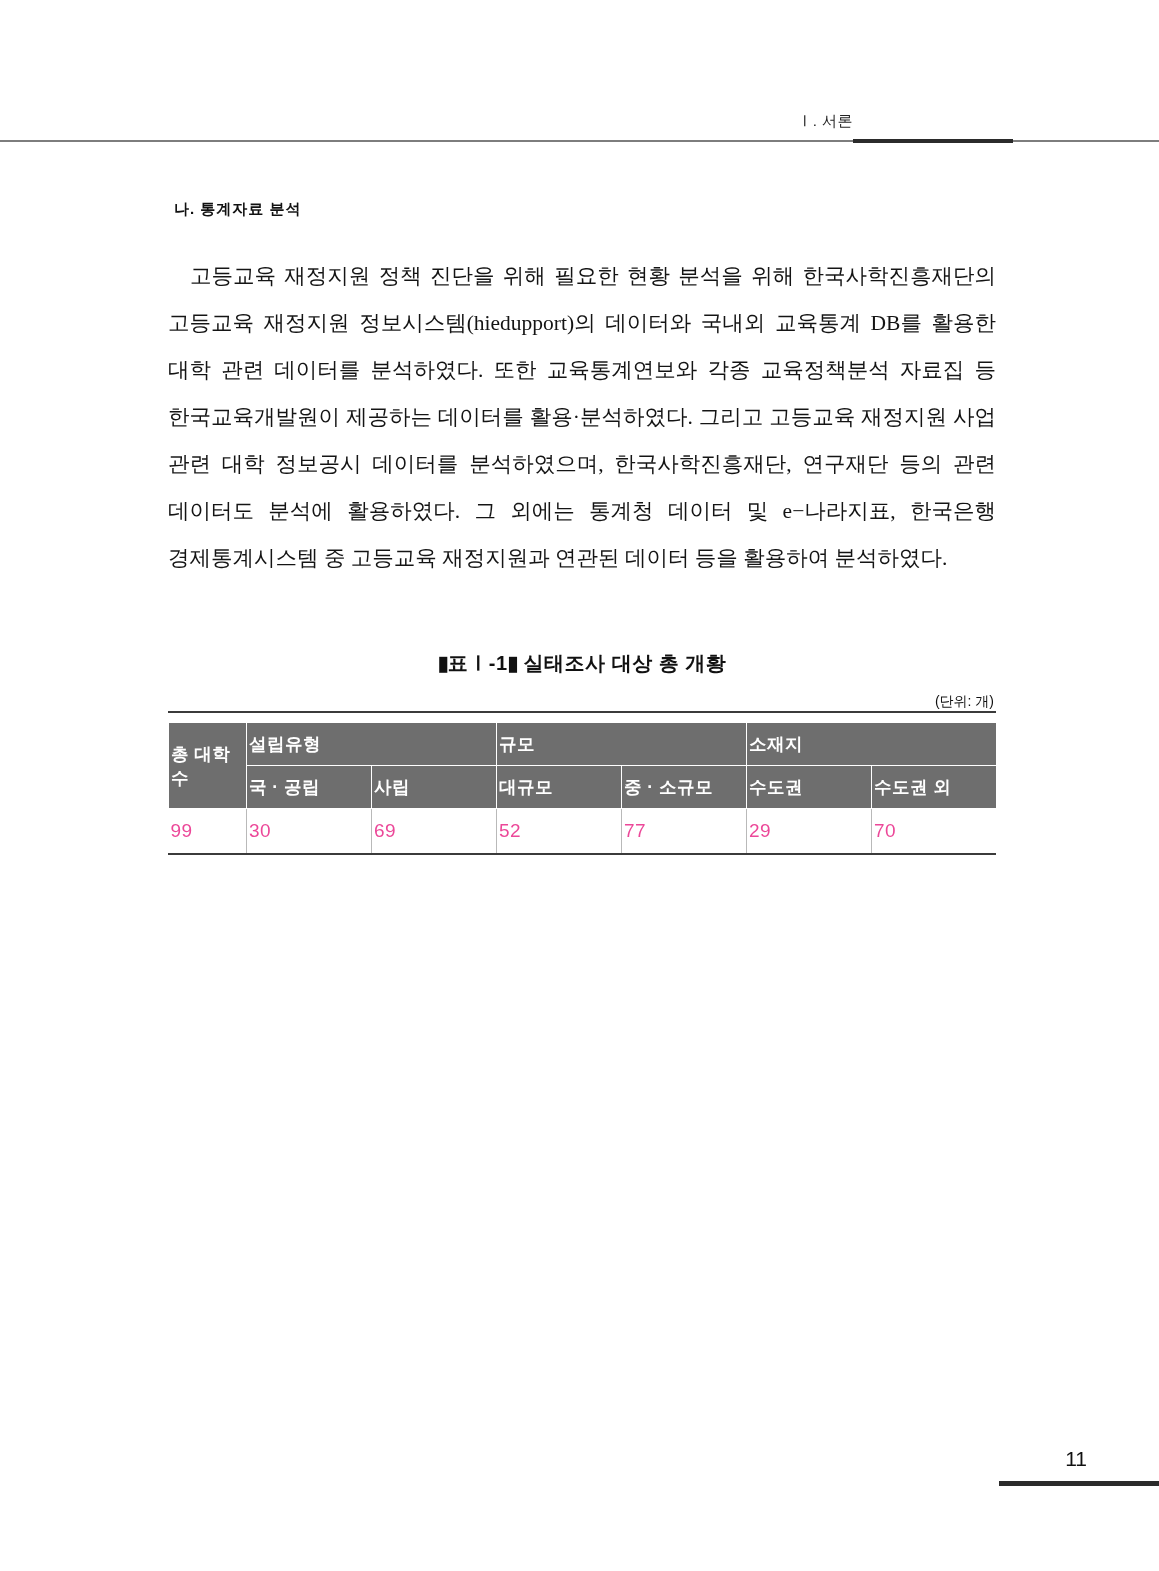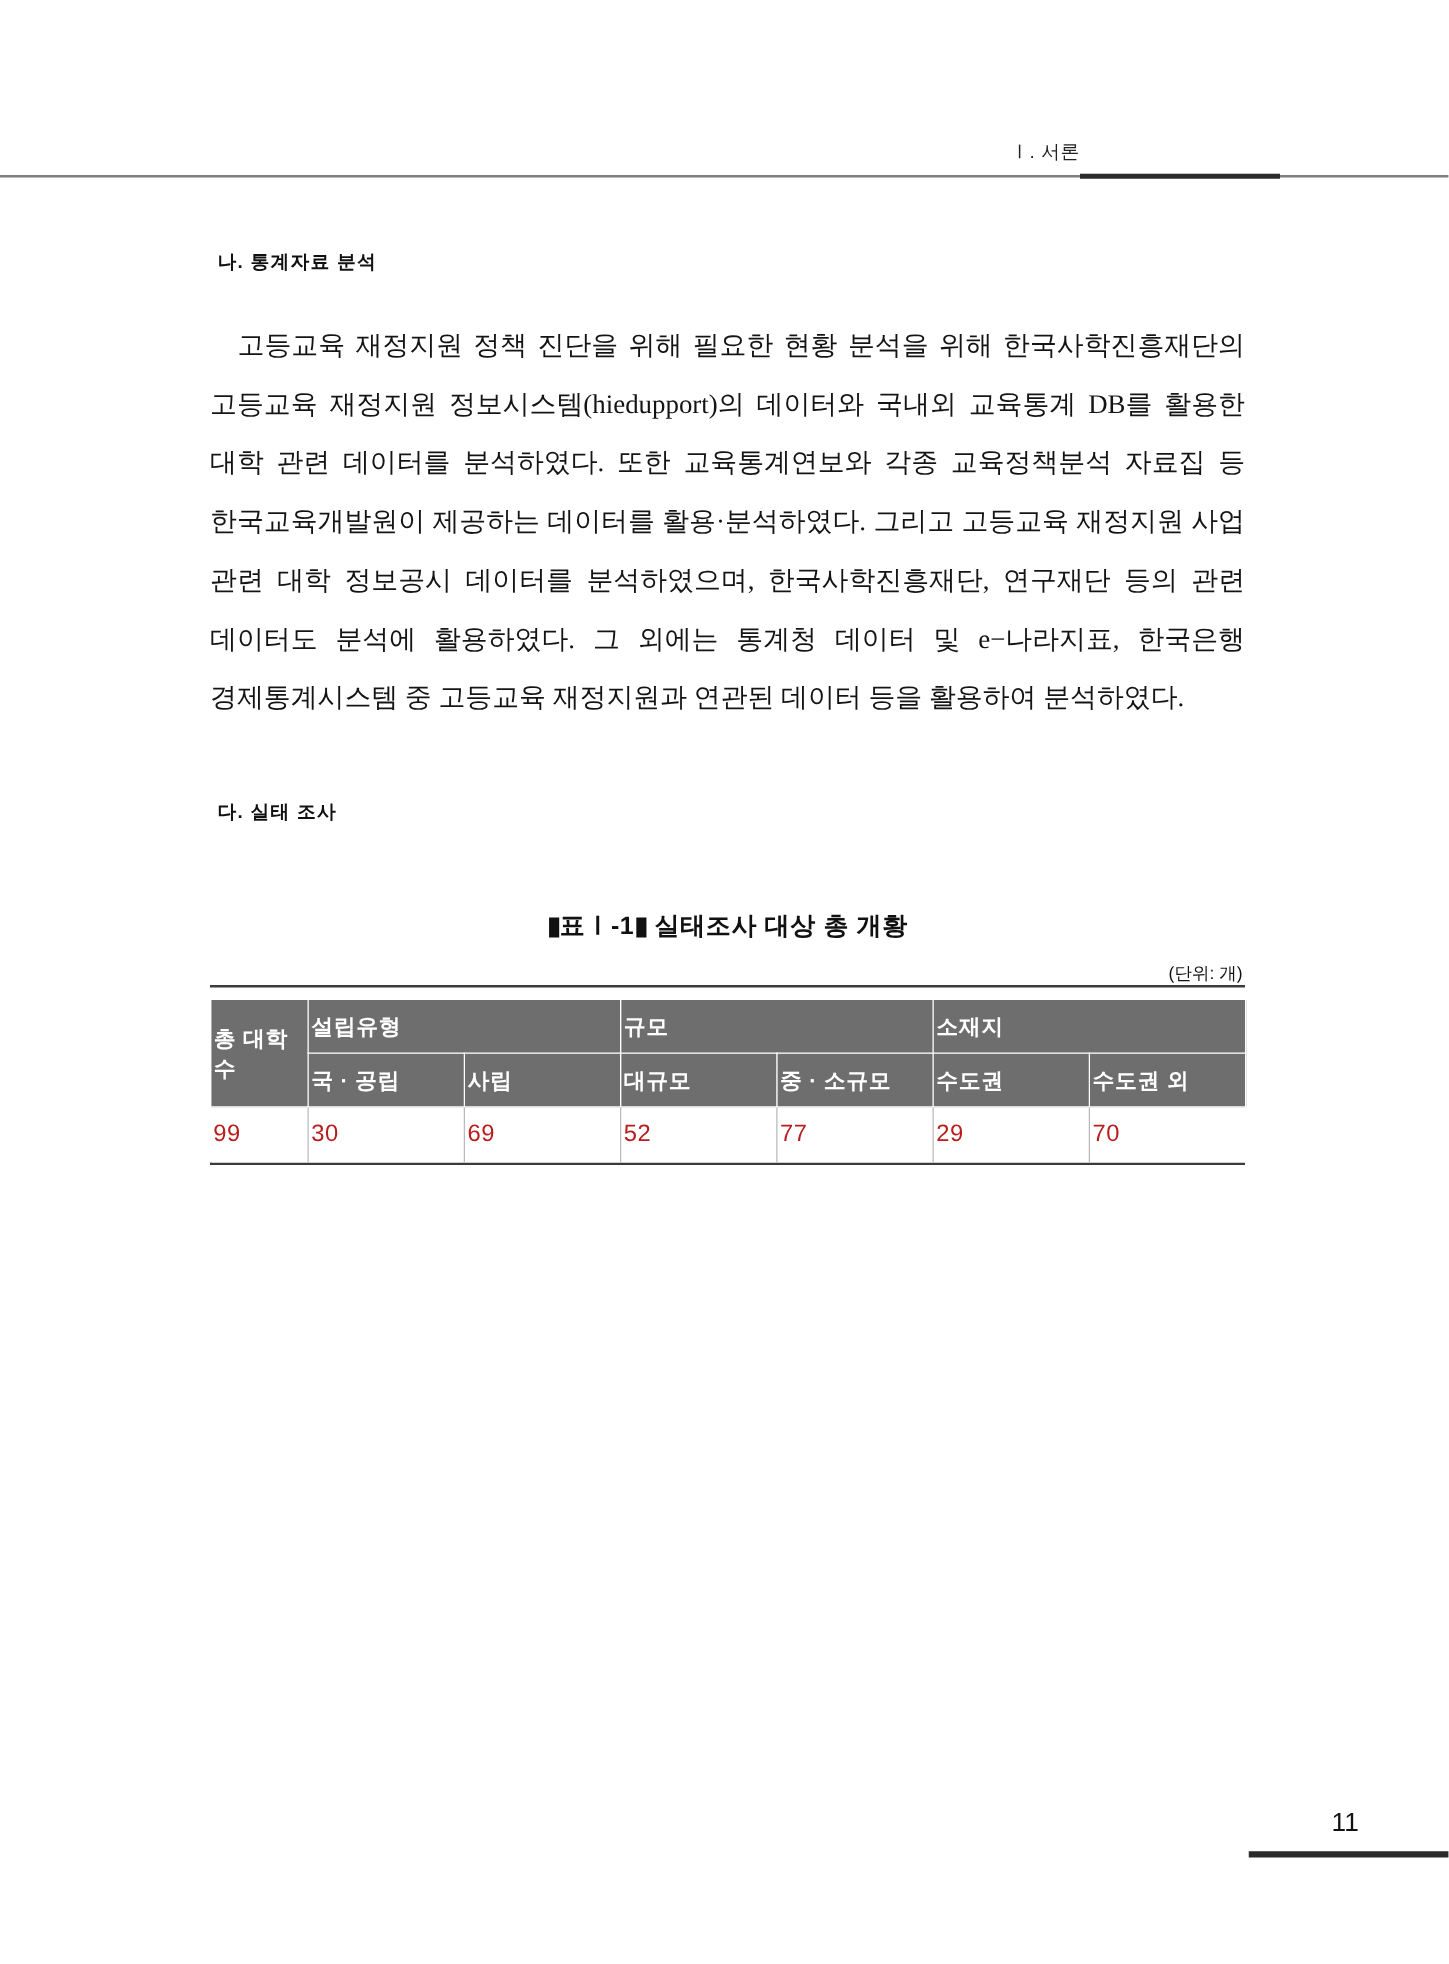--- a/index.html
+++ b/index.html
@@ -18,21 +18,20 @@
     overflow: hidden;
   }
 
   
   .header-area {
     position: absolute;
     top: 112px;
     left: 0;
     width: 1013px;
     height: 40px;
-    padding-left: 11px;
   }
   .header-label {
     position: absolute;
     right: 160px;
     top: 0;
     font-size: 15px;
     letter-spacing: 0.5px;
     color: #222;
     font-family: "Liberation Sans", sans-serif;
   }
@@ -121,21 +120,21 @@
     border: 1px solid #ffffff;
     text-align: left;
     font-size: 17.5px;
     color: #ffffff;
     background: #6e6e6e;
     padding: 9px 2px;
     letter-spacing: 0.5px;
   }
   table.data-table td.value {
     background: #ffffff;
-    color: #b91c1c;
+    color: #ec4899;
     border: none;
     border-right: 1px solid #b9b9b9;
     font-size: 19px;
     padding: 11px 2px;
   }
   table.data-table td.value:last-child {
     border-right: none;
   }
   table.data-table tr.values {
     border-top: none;
@@ -183,21 +182,20 @@
     <div class="header-label">Ⅰ. 서론</div>
     <div class="header-rule"></div>
     <div class="header-rule-dark"></div>
   </div>
 
   <div class="content">
 
     <h2 class="section-heading">나. 통계자료 분석</h2>
     <p class="body-para">고등교육 재정지원 정책 진단을 위해 필요한 현황 분석을 위해 한국사학진흥재단의 고등교육 재정지원 정보시스템(hiedupport)의 데이터와 국내외 교육통계 DB를 활용한 대학 관련 데이터를 분석하였다. 또한 교육통계연보와 각종 교육정책분석 자료집 등 한국교육개발원이 제공하는 데이터를 활용·분석하였다. 그리고 고등교육 재정지원 사업 관련 대학 정보공시 데이터를 분석하였으며, 한국사학진흥재단, 연구재단 등의 관련 데이터도 분석에 활용하였다. 그 외에는 통계청 데이터 및 e−나라지표, 한국은행 경제통계시스템 중 고등교육 재정지원과 연관된 데이터 등을 활용하여 분석하였다.</p>
 
-    <h2 class="section-heading second">다. 실태 조사</h2>
 
     <div class="table-block">
       <div class="table-caption">
         <span class="bar">▮</span><span>표Ⅰ-1</span><span class="bar">▮</span>&nbsp;<span>실태조사 대상 총 개황</span>
       </div>
 
       <div class="unit-note">(단위: 개)</div>
 
       <div class="table-wrap">
         <table class="data-table">

